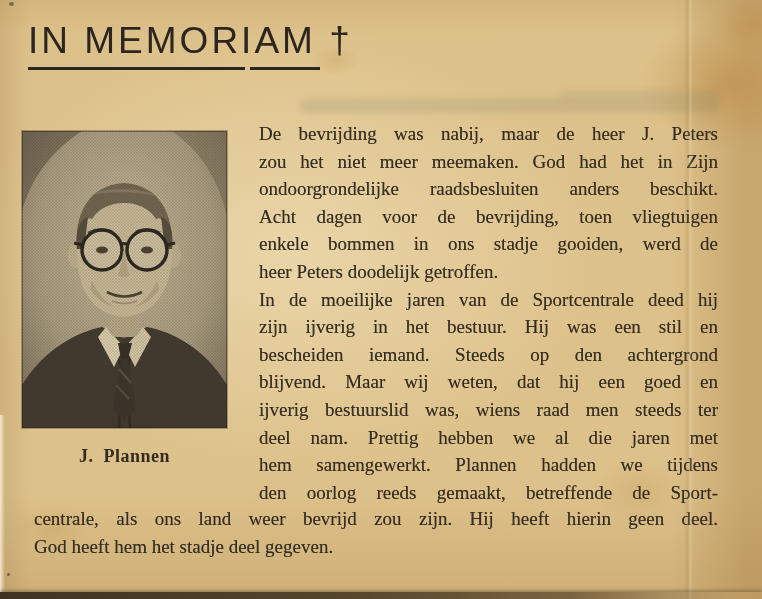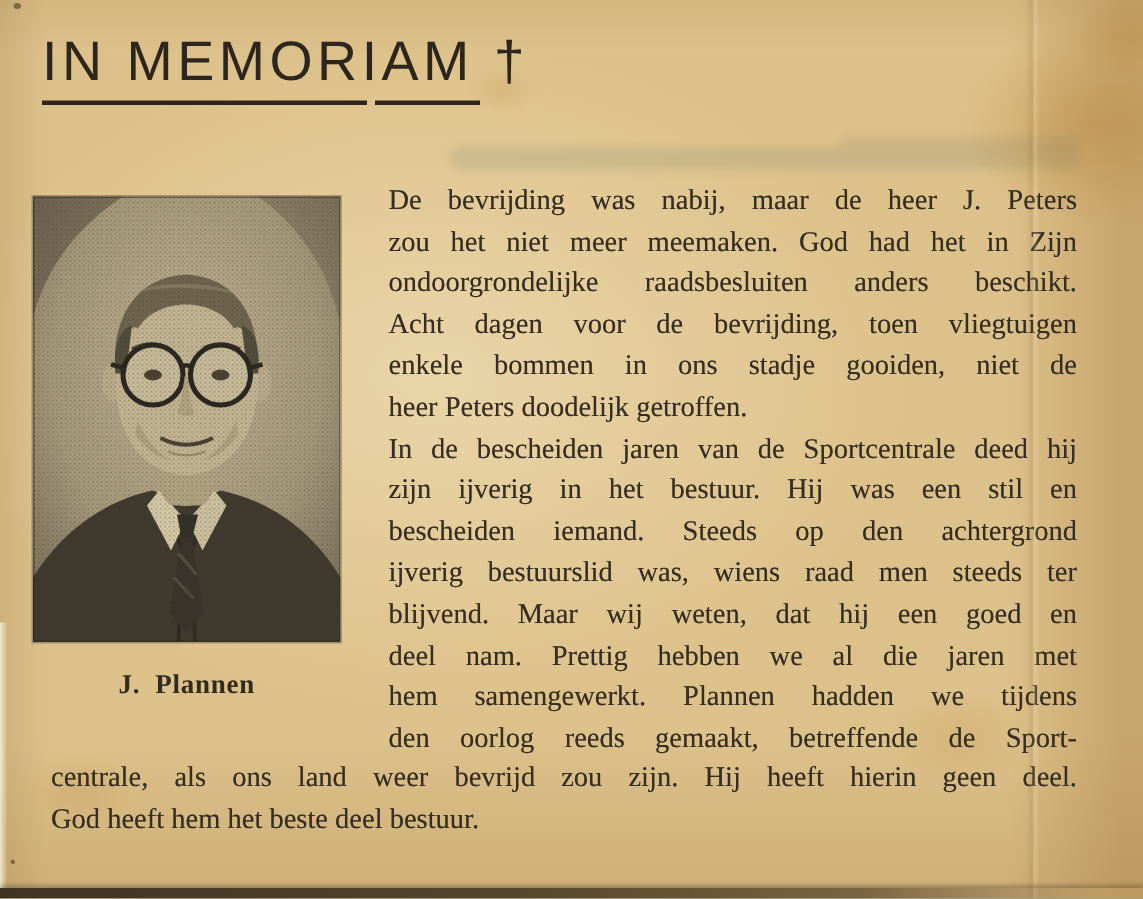--- a/index.html
+++ b/index.html
@@ -158,34 +158,34 @@
     </svg>
   </figure>
 
   <figcaption class="photo-caption">J. Plannen</figcaption>
 
   <div class="col-text" id="col-text">
       <div class="text-line">De bevrijding was nabij, maar de heer J. Peters</div>
       <div class="text-line">zou het niet meer meemaken. God had het in Zijn</div>
       <div class="text-line">ondoorgrondelijke raadsbesluiten anders beschikt.</div>
       <div class="text-line">Acht dagen voor de bevrijding, toen vliegtuigen</div>
-      <div class="text-line">enkele bommen in ons stadje gooiden, niet de</div>
+      <div class="text-line">enkele bommen in ons stadje gooiden, werd de</div>
       <div class="text-line natural">heer Peters doodelijk getroffen.</div>
-      <div class="text-line">In de bescheiden jaren van de Sportcentrale deed hij</div>
+      <div class="text-line">In de moeilijke jaren van de Sportcentrale deed hij</div>
       <div class="text-line">zijn ijverig in het bestuur. Hij was een stil en</div>
       <div class="text-line">bescheiden iemand. Steeds op den achtergrond</div>
+      <div class="text-line">blijvend. Maar wij weten, dat hij een goed en</div>
       <div class="text-line">ijverig bestuurslid was, wiens raad men steeds ter</div>
-      <div class="text-line">blijvend. Maar wij weten, dat hij een goed en</div>
       <div class="text-line">deel nam. Prettig hebben we al die jaren met</div>
       <div class="text-line">hem samengewerkt. Plannen hadden we tijdens</div>
       <div class="text-line">den oorlog reeds gemaakt, betreffende de Sport-</div>
     </div>
   <div class="full-text" id="full-text">
       <div class="text-line">centrale, als ons land weer bevrijd zou zijn. Hij heeft hierin geen deel.</div>
-      <div class="text-line natural">God heeft hem het beste deel bestuur.</div>
+      <div class="text-line natural">God heeft hem het stadje deel gegeven.</div>
     </div>
 
   <div class="crease"></div>
   <div class="edge-left"></div>
   <div class="edge-bottom"></div>
   <div class="speck s1"></div>
   <div class="speck s2"></div>
 </div>
 
 </body></html>

